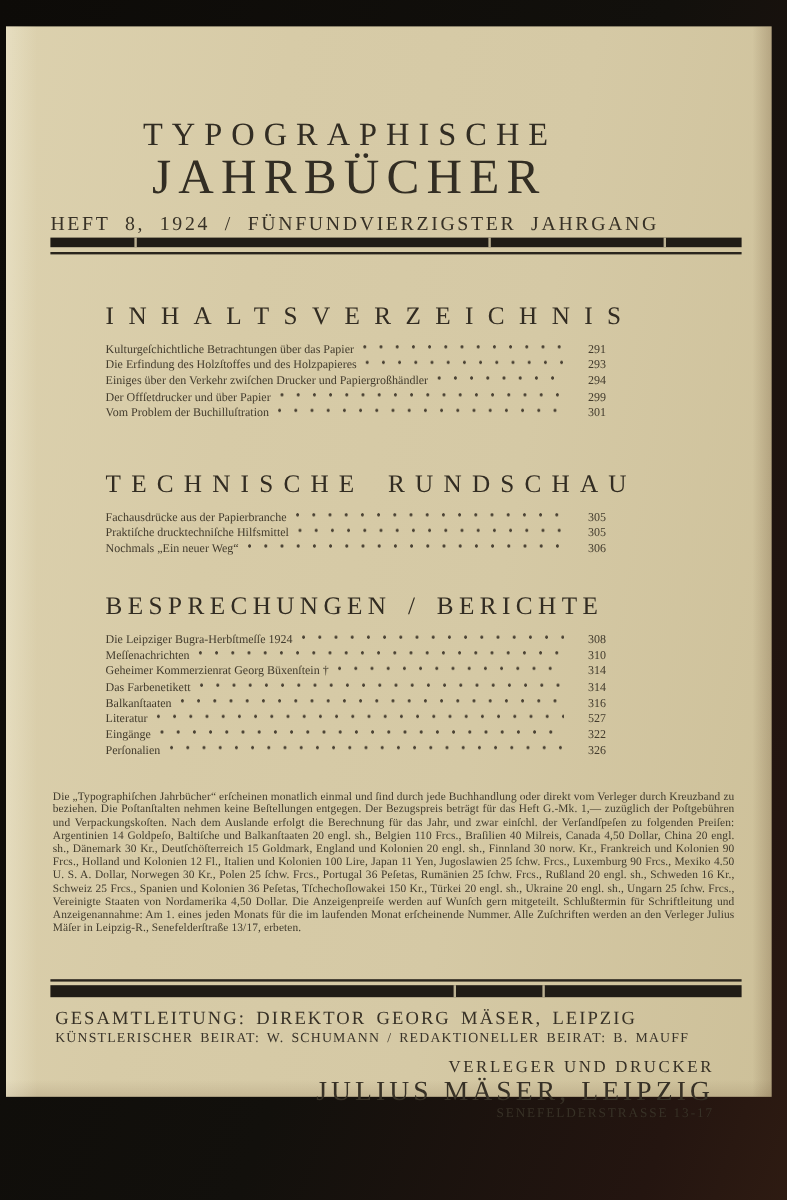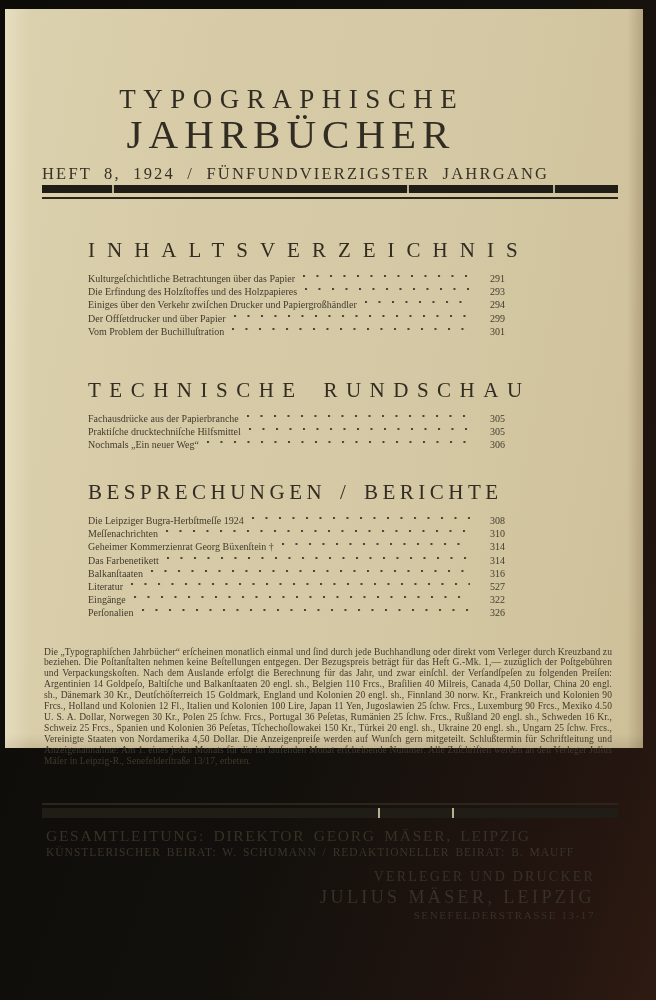--- a/index.html
+++ b/index.html
@@ -2,21 +2,21 @@
 <html><head>
 <meta charset="utf-8">
 <style>
   html,body{margin:0;padding:0;}
   body{
     width:656px;height:1000px;position:relative;overflow:hidden;
     background:linear-gradient(110deg,#0d0b08 0%,#12100c 55%,#241510 88%,#2e1b12 100%);
     font-family:"Liberation Serif","DejaVu Serif",serif;
   }
   .page{
-    position:absolute;left:5px;top:9px;width:638px;height:739px;
+    position:absolute;left:5px;top:22px;width:638px;height:892px;
     background:linear-gradient(100deg,#dcd1ae 0%,#d7cba7 30%,#d5c9a5 62%,#cdc099 100%);
   }
   .page::before{
     content:"";position:absolute;inset:0;pointer-events:none;
     background:linear-gradient(90deg,rgba(255,252,235,.30),rgba(255,255,255,0) 26px),
                linear-gradient(270deg,rgba(80,52,24,.22),rgba(0,0,0,0) 16px),
                linear-gradient(0deg,rgba(80,52,24,.12),rgba(0,0,0,0) 14px);
   }
   
   .masthead{position:absolute;top:76px;left:0;right:72px;text-align:center;color:#322d23;}
@@ -48,21 +48,21 @@
     background-size:13.5px 6px;background-repeat:repeat-x;}
   .pnum{flex:0 0 30px;text-align:right;}
   
   .notice{position:absolute;top:628px;left:39px;width:568px;font-size:9.5px;line-height:10.95px;
     text-align:justify;color:#403a2c;letter-spacing:.1px;}
   
   .mgmt{position:absolute;top:818px;left:41px;font-size:15.5px;letter-spacing:1.7px;word-spacing:3px;color:#373126;white-space:nowrap;}
   .advisory{position:absolute;top:837px;left:41px;font-size:11.5px;letter-spacing:1px;word-spacing:2px;color:#3a342a;white-space:nowrap;}
   .publisher{position:absolute;top:860px;left:0;right:48px;text-align:right;color:#373126;}
   .pub-role{font-size:14px;letter-spacing:2.2px;line-height:16px;}
-  .pub-name{font-size:18px;letter-spacing:3.4px;line-height:20px;margin-top:2px;padding-left:32px;}
+  .pub-name{font-size:23px;letter-spacing:3.4px;line-height:20px;margin-top:2px;padding-left:32px;}
   .pub-addr{font-size:11px;letter-spacing:1.6px;line-height:15px;margin-top:1px;}
 </style>
 </head>
 <body>
 
 <div class="page">
 
   <div class="masthead">
     <h1 class="title1">TYPOGRAPHISCHE</h1>
     <h1 class="title2">JAHRBÜCHER</h1>

